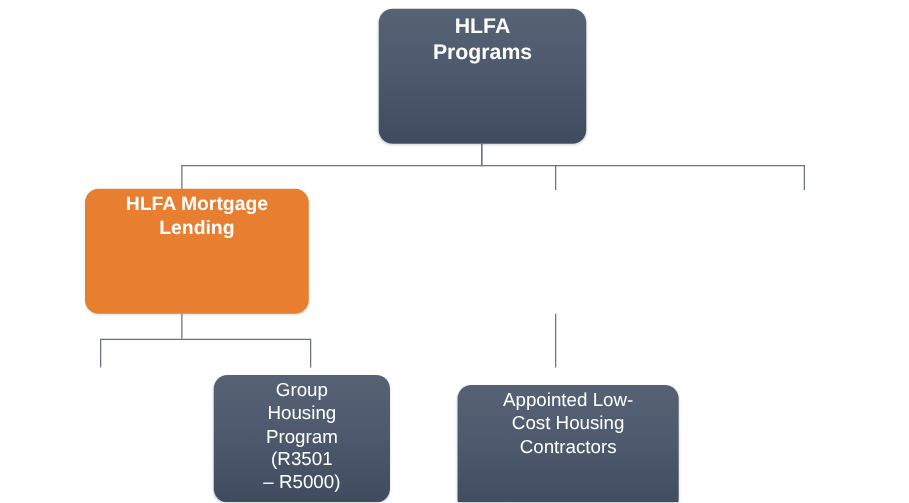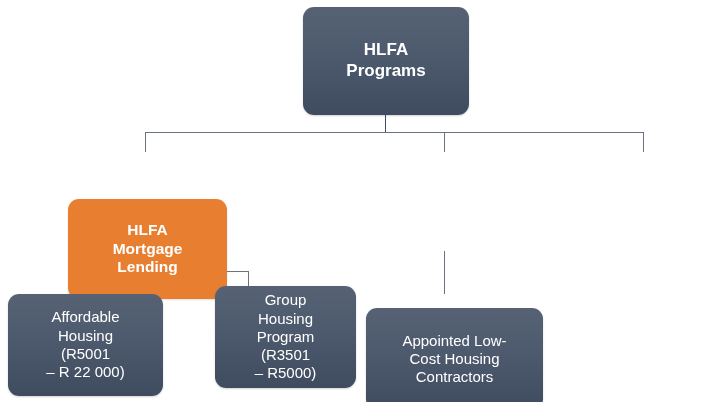--- a/index.html
+++ b/index.html
@@ -15,21 +15,21 @@
     width: 727px;
     height: 402px;
     background: #ffffff;
     overflow: hidden;
   }
   .node {
     position: absolute;
     box-sizing: border-box;
     border-radius: 11px;
     display: flex;
-    align-items: center;
+    align-items: flex-start;
     justify-content: center;
     text-align: center;
     color: #ffffff;
     line-height: 1.22;
     padding: 4px 24px;
     z-index: 2;
   }
   .node-dark {
     background: linear-gradient(180deg, #566274 0%, #4d5a6d 45%, #3f4b5f 100%);
     box-shadow: 0 1px 2px rgba(0,0,0,0.18);
@@ -73,41 +73,36 @@
   </div>
 
   <div class="connector v dark" style="left:385px; top:115px; height:18px;"></div>
 
   <div class="connector h" style="left:145px; top:132px; width:499px;"></div>
 
   <div class="connector v" style="left:145px; top:132px; height:20px;"></div>
   <div class="connector v" style="left:444px; top:132px; height:20px;"></div>
   <div class="connector v" style="left:643px; top:132px; height:20px;"></div>
 
-  <div class="node node-orange node-l1" style="left:68px; top:151px; width:159px; height:100px;margin-top:48px;">
+  <div class="node node-orange node-l1" style="left:68px; top:151px; width:179px; height:100px;">
     <span class="label">HLFA Mortgage
 Lending</span>
   </div>
 
 
 
   <div class="connector v" style="left:145px; top:251px; height:20px;"></div>
   <div class="connector h" style="left:80px; top:271px; width:168px;"></div>
   <div class="connector v" style="left:80px; top:271px; height:23px;"></div>
   <div class="connector v" style="left:248px; top:271px; height:23px;"></div>
 
   <div class="connector v" style="left:444px; top:251px; height:43px;"></div>
 
-  <div class="node node-dark node-l2" style="left:8px; top:294px; width:155px; height:102px;">
-    <span class="label">Affordable
-Housing (R5001
-–  R 22 000)</span>
-  </div>
 
-  <div class="node node-dark node-l2" style="left:171px; top:286px; width:141px; height:102px;margin-left:44px;">
+  <div class="node node-dark node-l2" style="left:171px; top:300px; width:141px; height:102px;">
     <span class="label">Group Housing
 Program (R3501
 – R5000)</span>
   </div>
 
   <div class="node node-dark node-l2" style="left:366px; top:308px; width:177px; height:102px;">
     <span class="label">Appointed Low-
 Cost Housing
 Contractors</span>
   </div>

